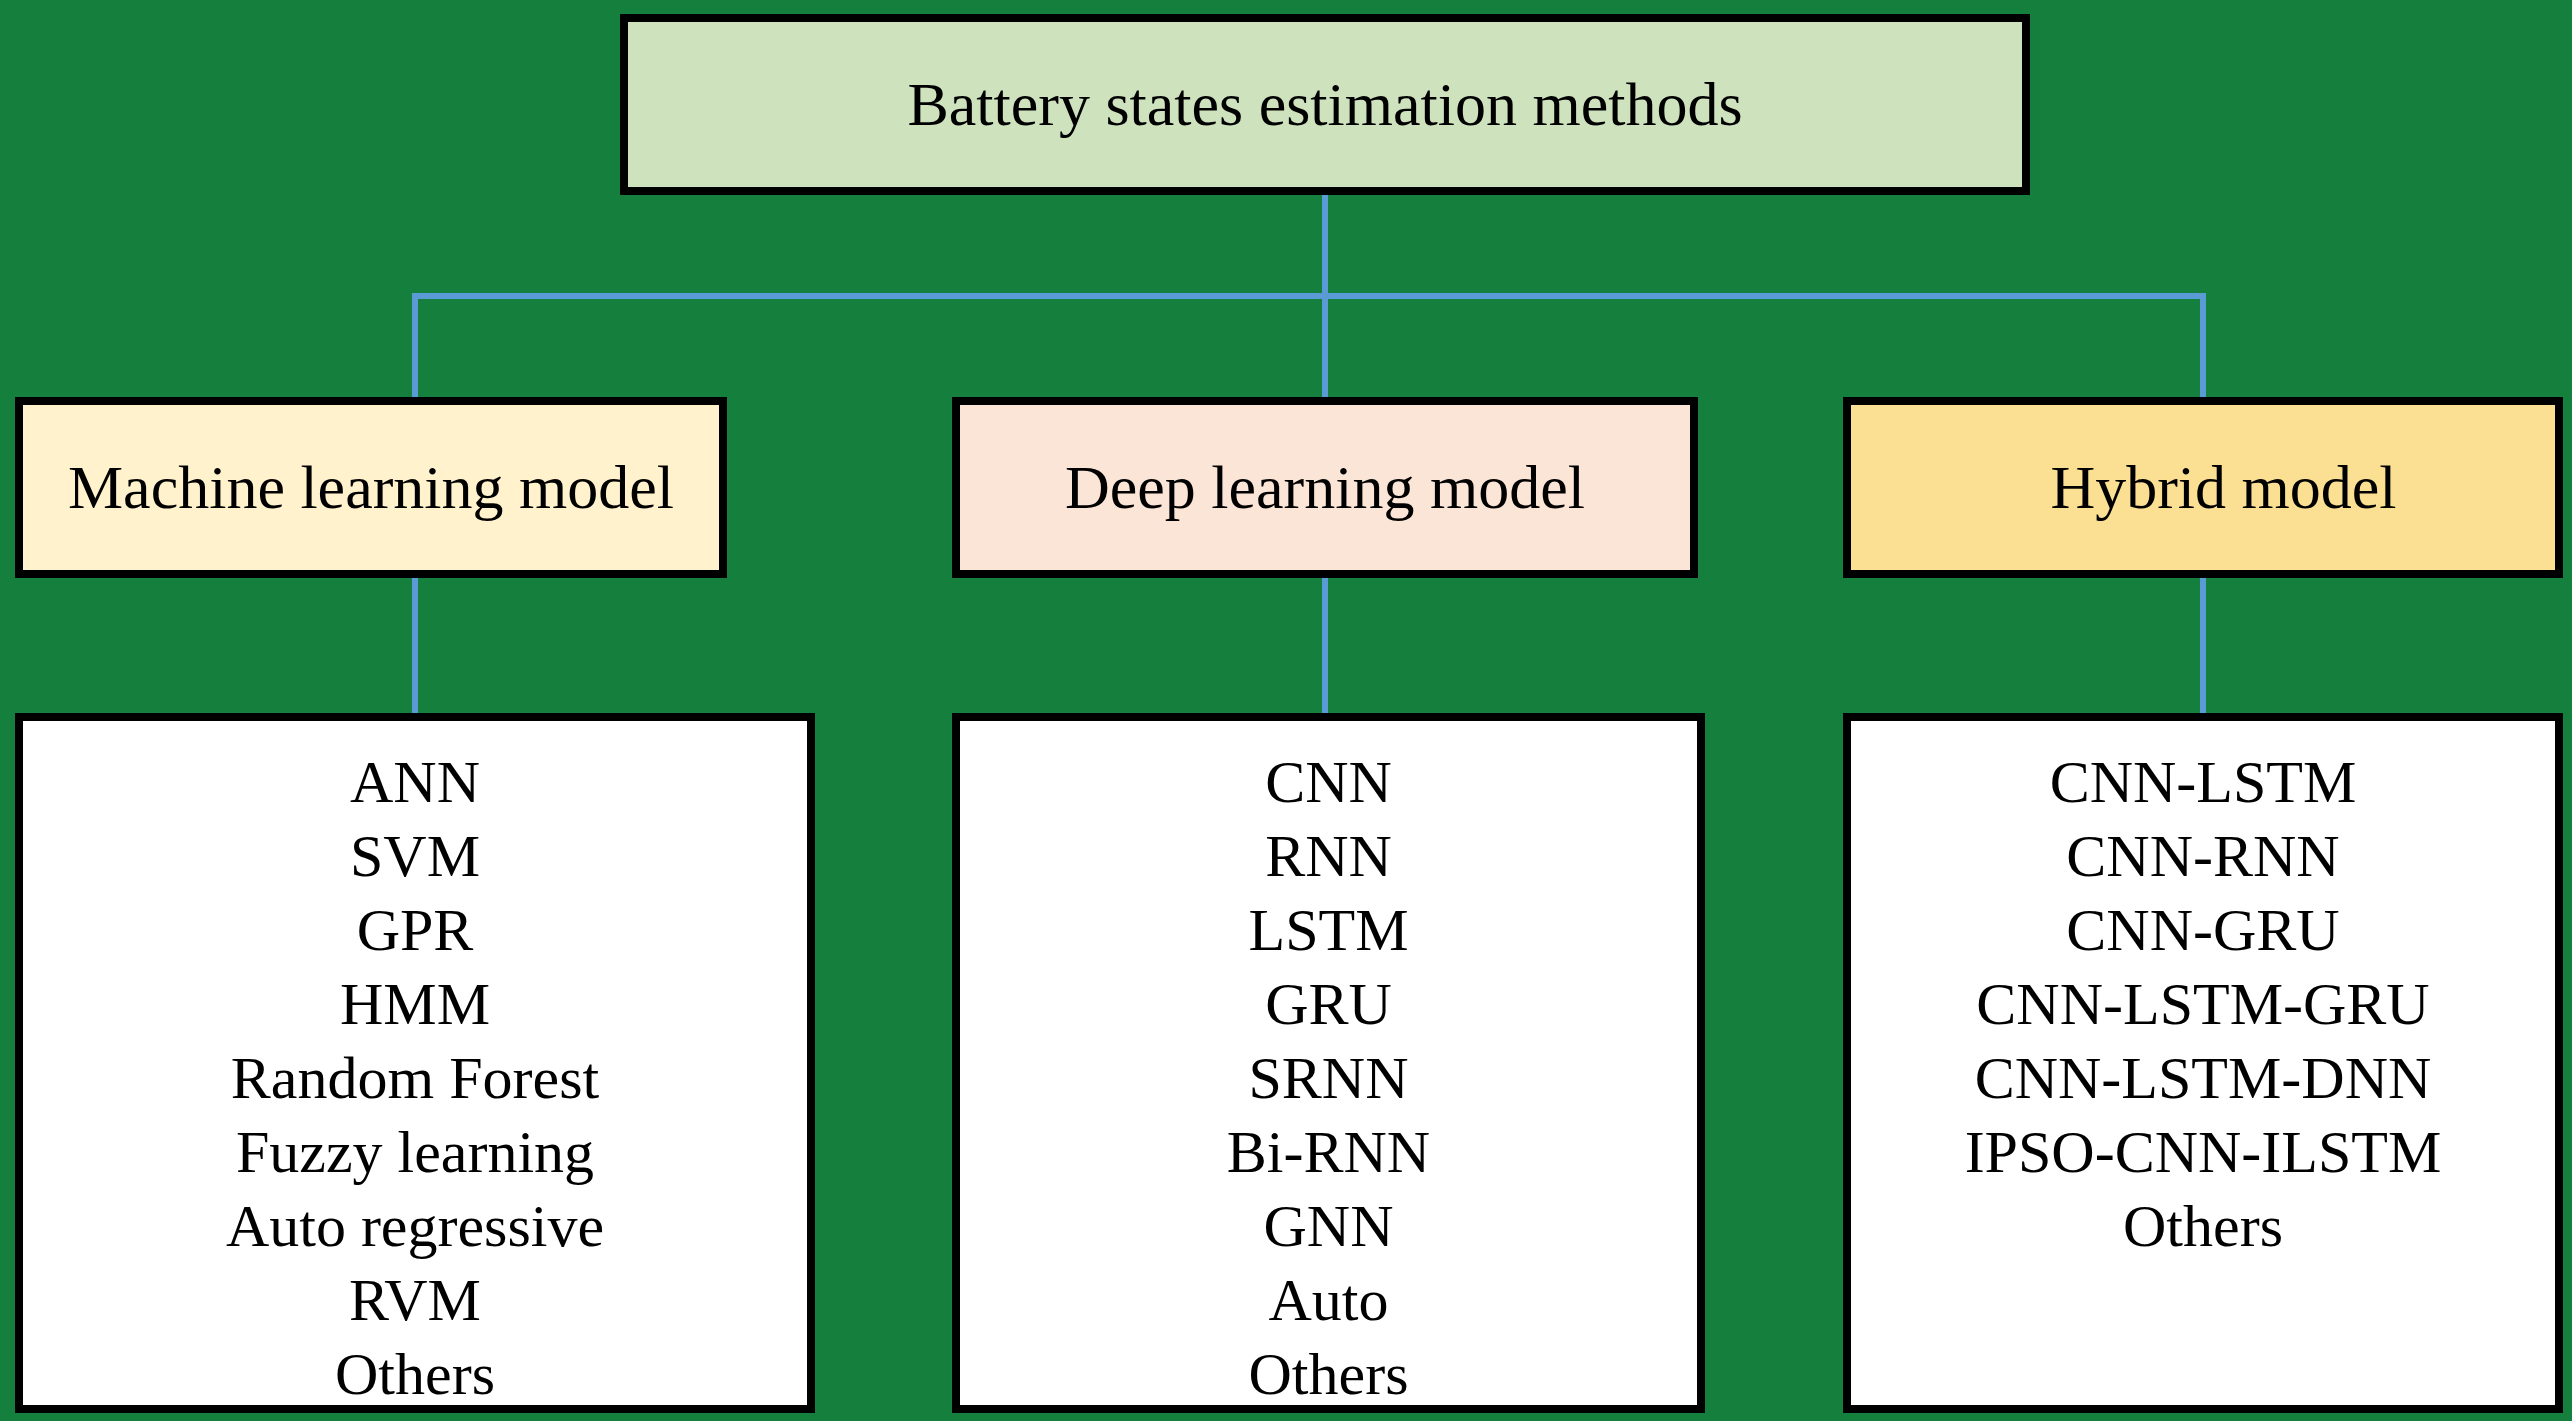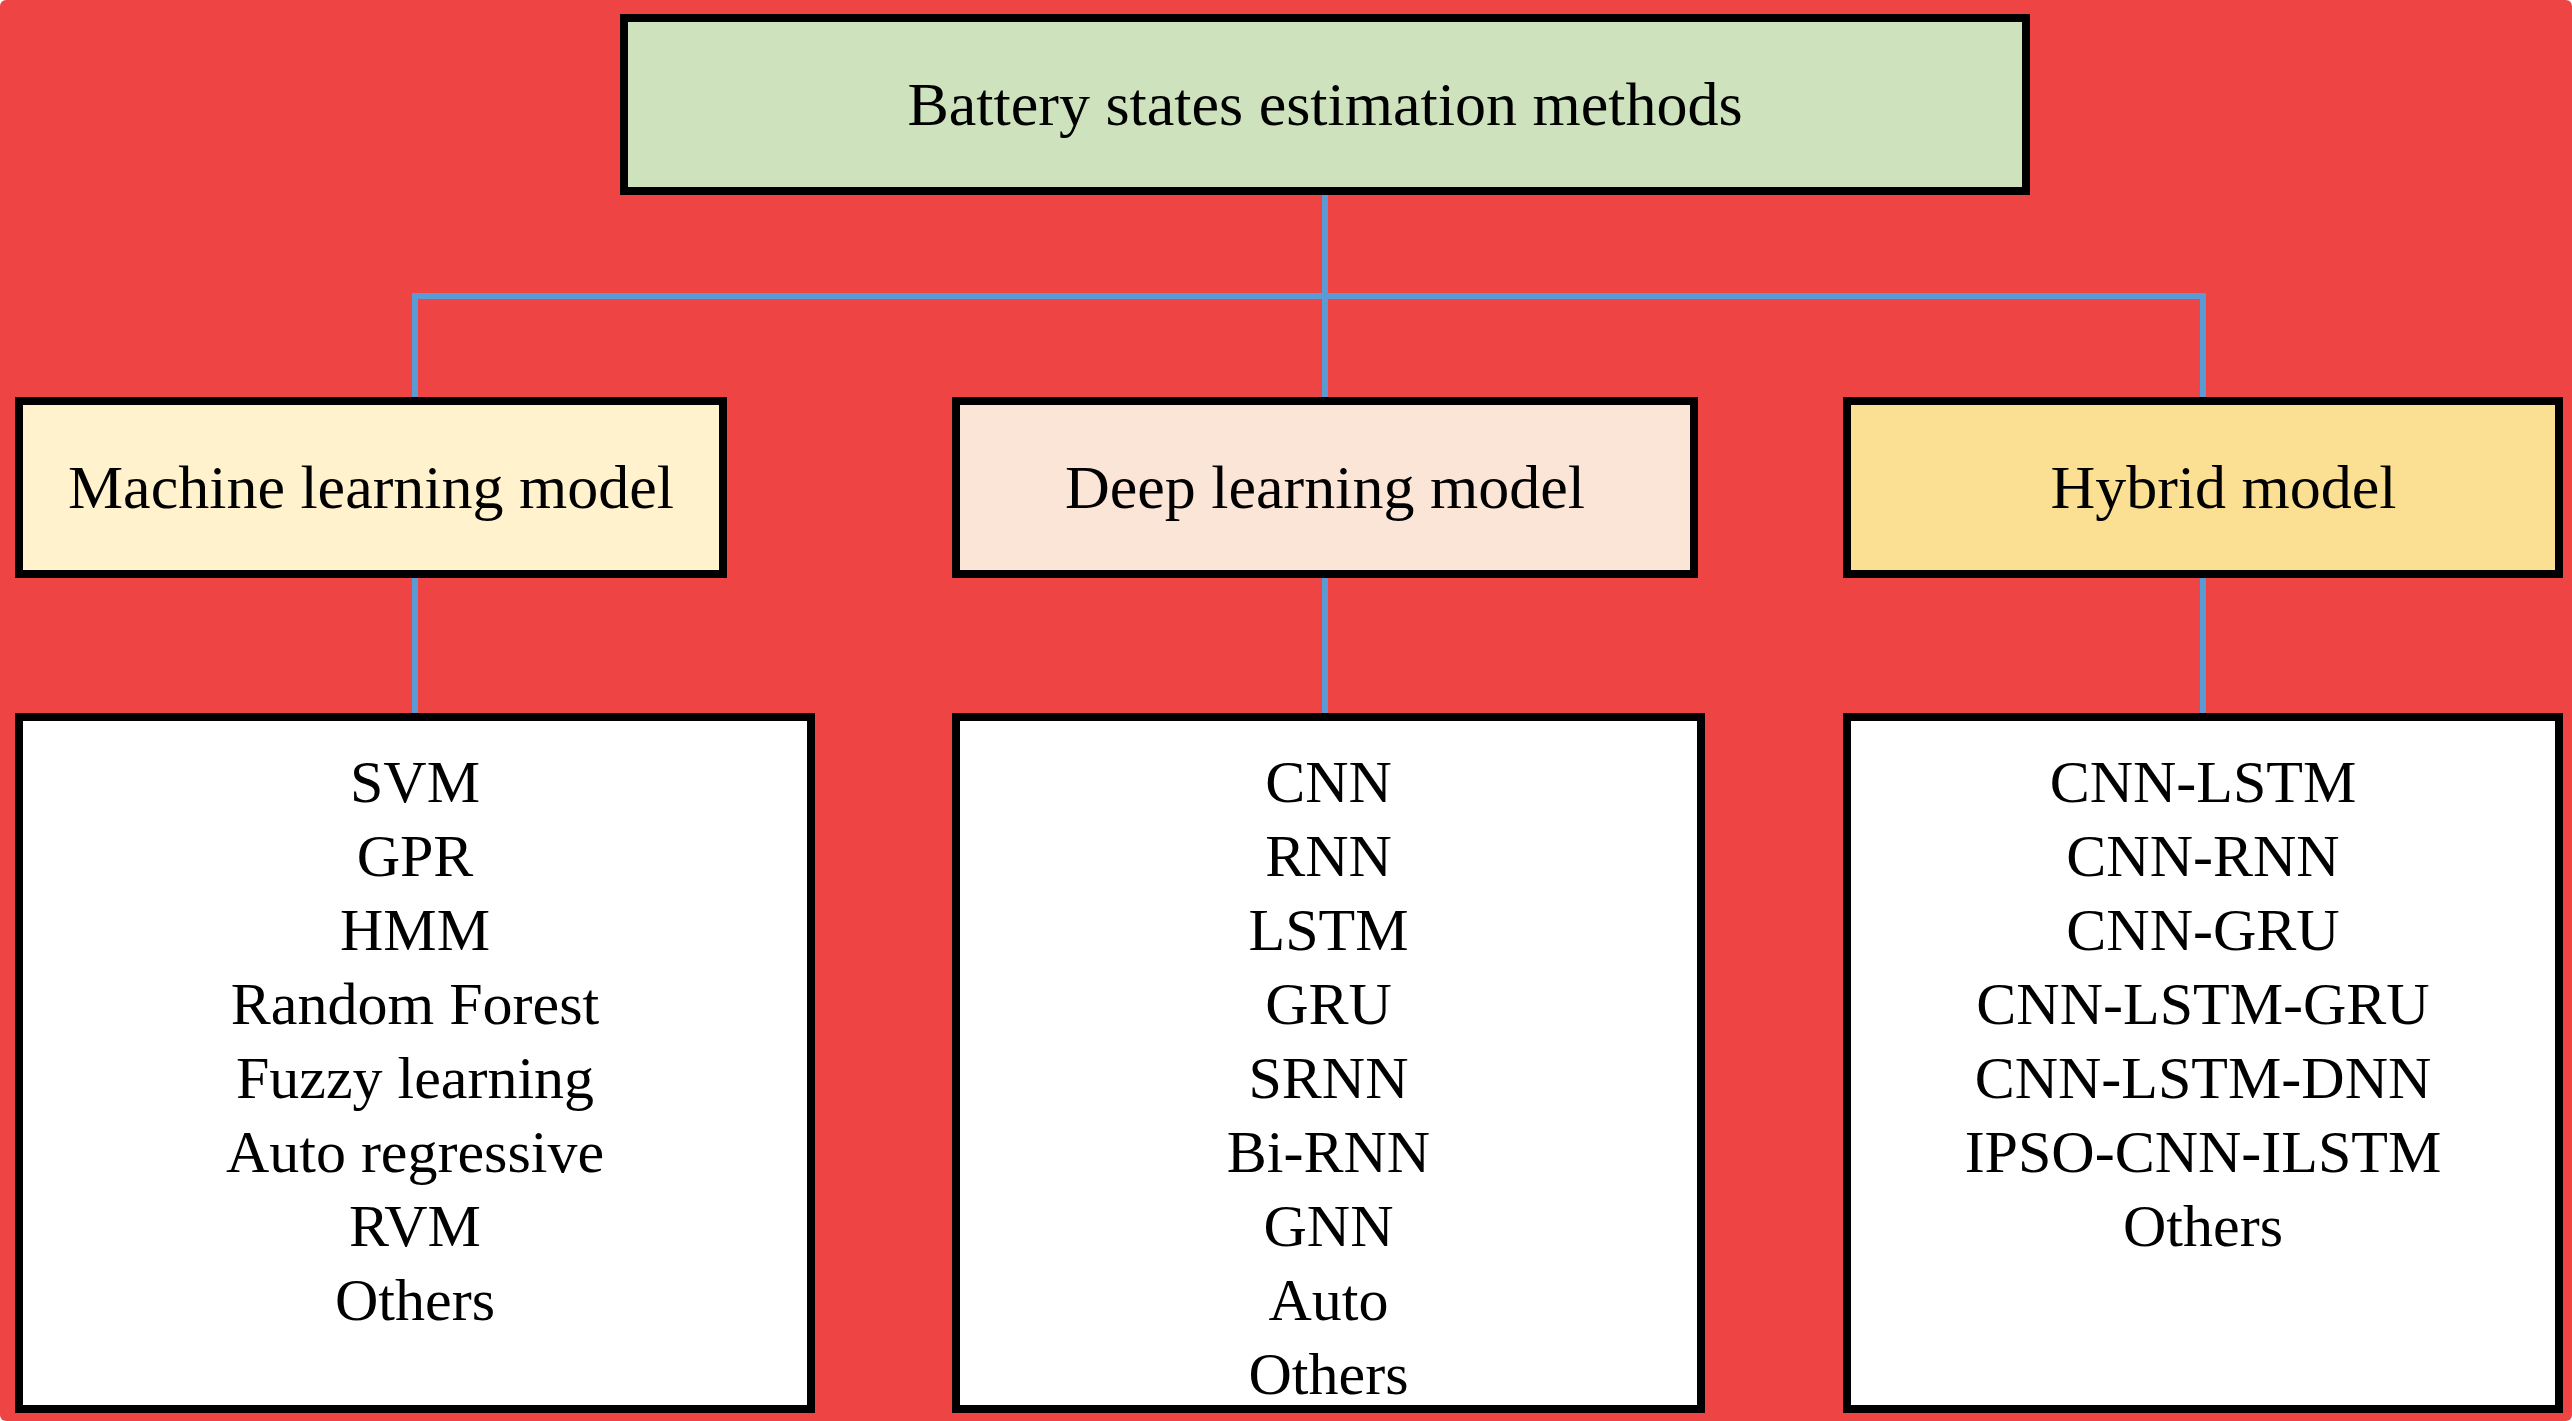--- a/index.html
+++ b/index.html
@@ -4,25 +4,24 @@
 <style>
   html, body {
     margin: 0;
     padding: 0;
     background: #ffffff;
   }
   .stage {
     position: relative;
     width: 2572px;
     height: 1421px;
-    background: #ef4444;
+    background: #15803d;
     font-family: "Liberation Serif", "DejaVu Serif", serif;
     color: #000000;
     overflow: hidden;
-    border-radius: 6px;
   }
   .connectors {
     position: absolute;
     left: 0; top: 0;
     width: 2572px;
     height: 1421px;
     pointer-events: none;
   }
   .node {
     position: absolute;
@@ -90,20 +89,21 @@
 
   <div class="node box-dl" style="background-color: rgb(251, 229, 214);">
     <span class="node-label">Deep learning model</span>
   </div>
 
   <div class="node box-hy" style="background-color: rgb(251, 224, 148); padding-left: 41px;">
     <span class="node-label">Hybrid model</span>
   </div>
 
   <div class="list-box list-ml">
+    <div class="list-item">ANN</div>
     <div class="list-item">SVM</div>
     <div class="list-item">GPR</div>
     <div class="list-item">HMM</div>
     <div class="list-item">Random Forest</div>
     <div class="list-item">Fuzzy learning</div>
     <div class="list-item">Auto regressive</div>
     <div class="list-item">RVM</div>
     <div class="list-item">Others</div>
   </div>
 

